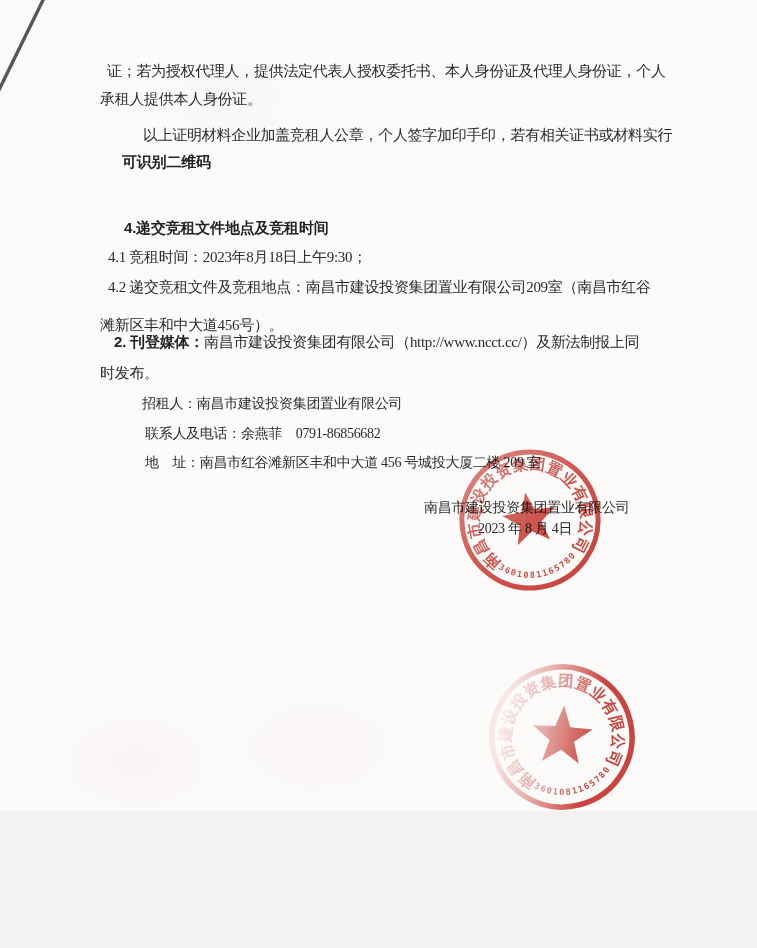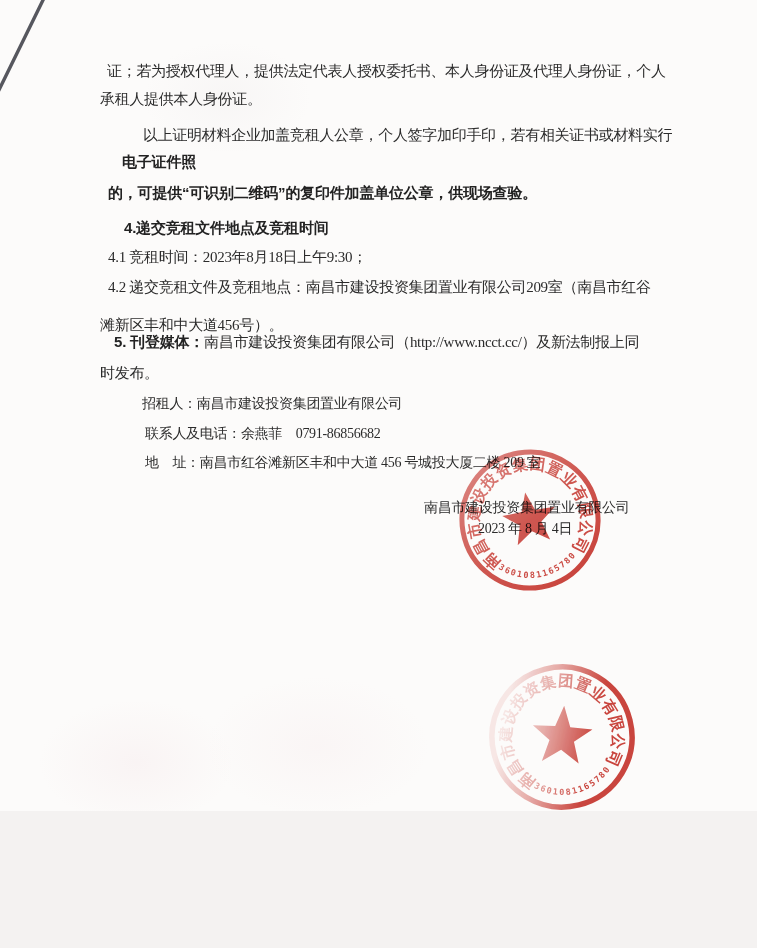--- a/index.html
+++ b/index.html
@@ -46,27 +46,26 @@
 
 <div class="page">
 
   <svg class="corner-line" width="70" height="110">
     <line x1="46" y1="-6" x2="-4" y2="96" stroke-width="3.4" stroke-linecap="round" opacity="0.9" stroke="#45464e"></line>
   </svg>
 
   <div class="l" style="left:107px;top:61px"><b></b><span>证；若为授权代理人，提供法定代表人授权委托书、本人身份证及代理人身份证，个人</span></div>
   <div class="l" style="left:143px;top:125px"><b></b><span>以上证明材料企业加盖竞租人公章，个人签字加印手印，若有相关证书或材料实行</span></div>
   <div class="l" style="left:100px;top:89px"><b></b><span>承租人提供本人身份证。</span></div>
-  <div class="l" style="left:122px;top:152px"><b>电子证件照</b><span></span></div>
-  <div class="l" style="left:108px;top:183px"><b>的，可提供“可识别二维码”的复印件加盖单位公章，供现场查验。</b><span></span></div>
+  <div class="l" style="left:122px;top:152px"><b>可识别二维码</b><span></span></div>
   <div class="l" style="left:124px;top:218px"><b>4.递交竞租文件地点及竞租时间</b><span></span></div>
   <div class="l" style="left:108px;top:247px"><b></b><span>4.1 竞租时间：2023年8月18日上午9:30；</span></div>
   <div class="l" style="left:108px;top:277px"><b></b><span>4.2 递交竞租文件及竞租地点：南昌市建设投资集团置业有限公司209室（南昌市红谷</span></div>
   <div class="l" style="left:100px;top:315px"><b></b><span>滩新区丰和中大道456号）。</span></div>
-  <div class="l" style="left:114px;top:332px"><b>5. 刊登媒体：</b><span>南昌市建设投资集团有限公司（http://www.ncct.cc/）及新法制报上同</span></div>
+  <div class="l" style="left:114px;top:332px"><b>2. 刊登媒体：</b><span>南昌市建设投资集团有限公司（http://www.ncct.cc/）及新法制报上同</span></div>
   <div class="l" style="left:100px;top:363px"><b></b><span>时发布。</span></div>
   <div class="l s" style="left:142px;top:394px"><b></b><span>招租人：南昌市建设投资集团置业有限公司</span></div>
   <div class="l s" style="left:145px;top:424px"><b></b><span>联系人及电话：余燕菲　0791-86856682</span></div>
   <div class="l s" style="left:145px;top:453px"><b></b><span>地　址：南昌市红谷滩新区丰和中大道 456 号城投大厦二楼 209 室</span></div>
   <div class="l s" style="left:424px;top:498px"><b></b><span>南昌市建设投资集团置业有限公司</span></div>
   <div class="l s" style="left:478px;top:519px"><b></b><span>2023 年 8 月 4日</span></div>
 
   <svg class="stamp" style="left:450px;top:440px" width="160" height="160" viewBox="-80 -80 160 160">
     <defs>
       <path id="ringPath1" d="M -36.06 36.06 A 51 51 0 1 1 36.06 36.06" fill="none"></path>

